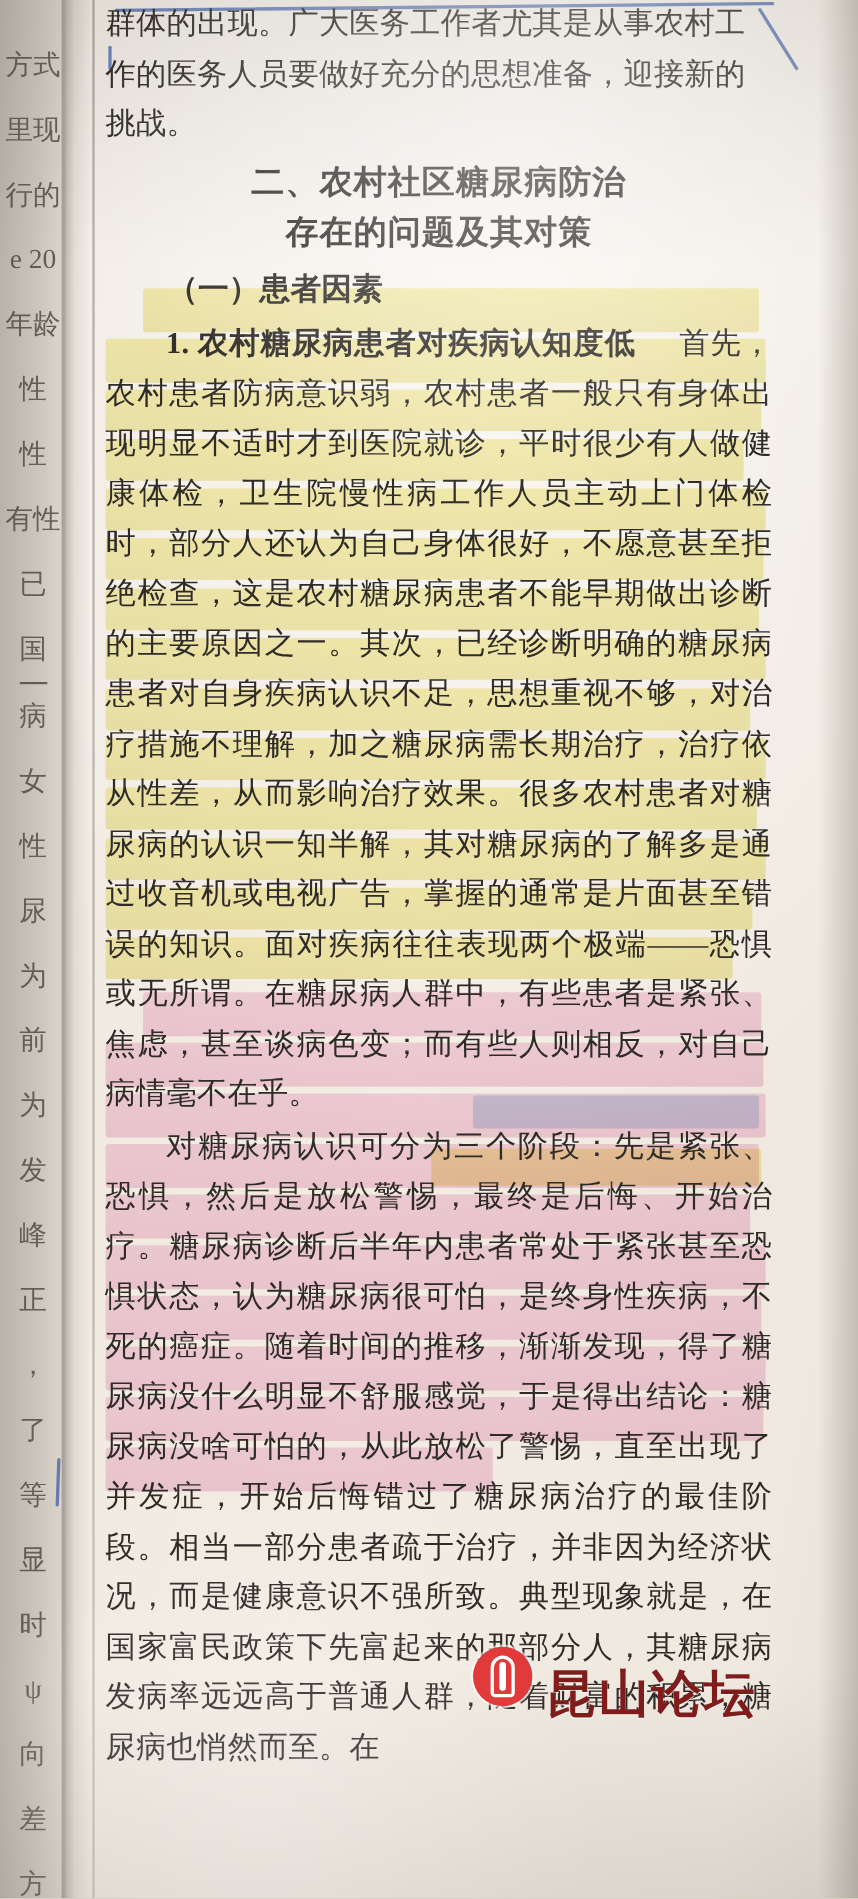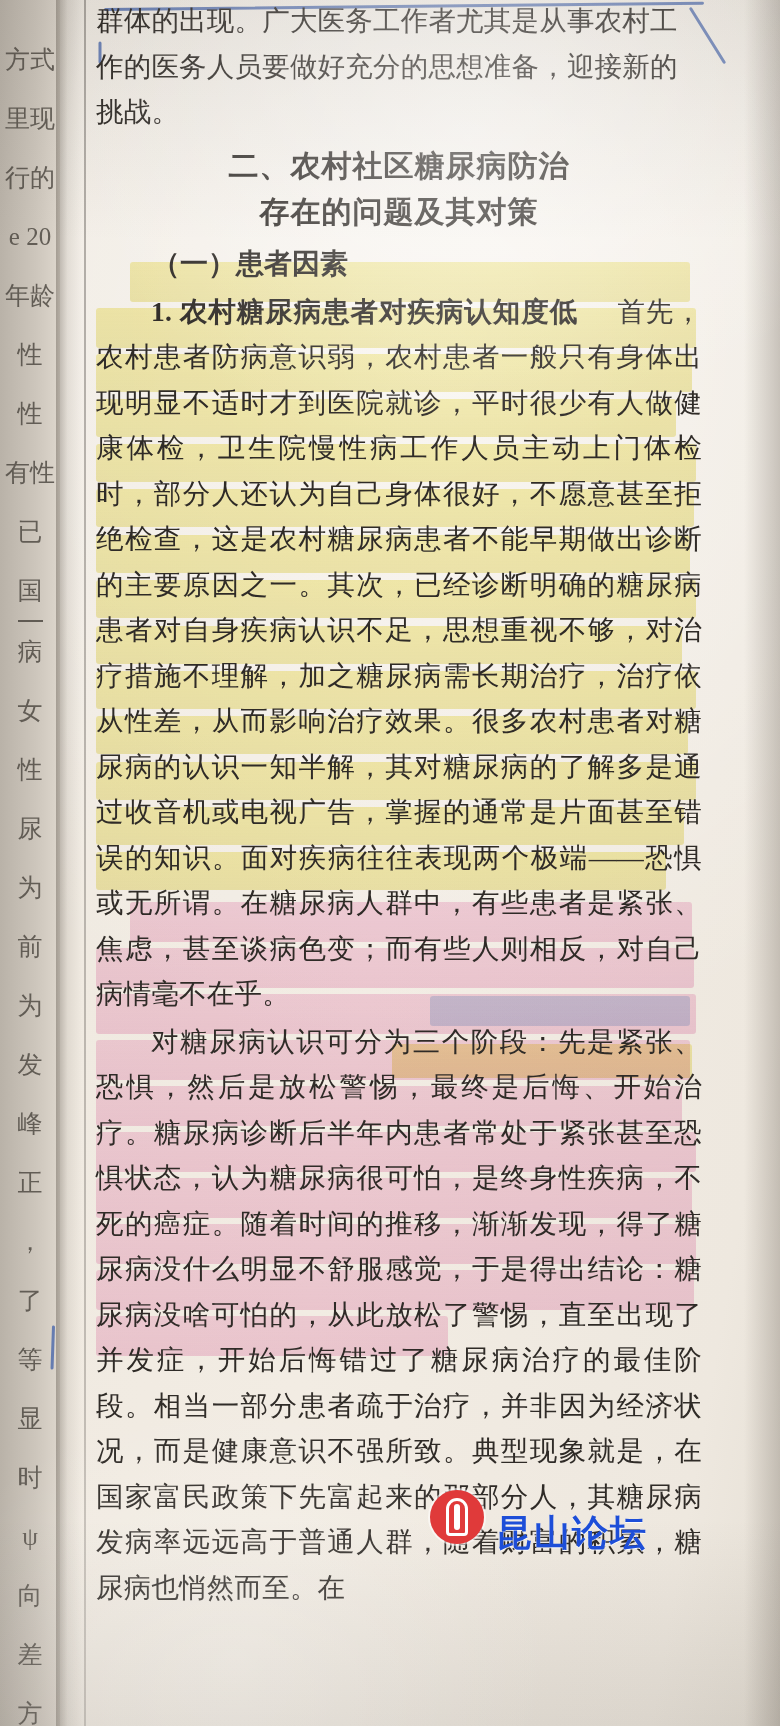--- a/index.html
+++ b/index.html
@@ -156,23 +156,23 @@
     content: "";
     position: absolute;
     left: 24px; top: 14px;
     width: 6px; height: 26px;
     background: #fff;
     border-radius: 3px;
   }
   .wm-text {
     font-family: "Liberation Sans", sans-serif;
     font-weight: bold;
-    font-size: 36px;
+    font-size: 46px;
     letter-spacing: 2px;
-    color: #1d4ed8;
+    color: #7f1d1d;
     text-shadow: 0 1px 0 rgba(255,255,255,.8);
     margin-top: 33px;
   }
 
   
   .glare {
     position: absolute;
     left: 0; top: 0; width: 780px; height: 1726px;
     pointer-events: none;
     background:

